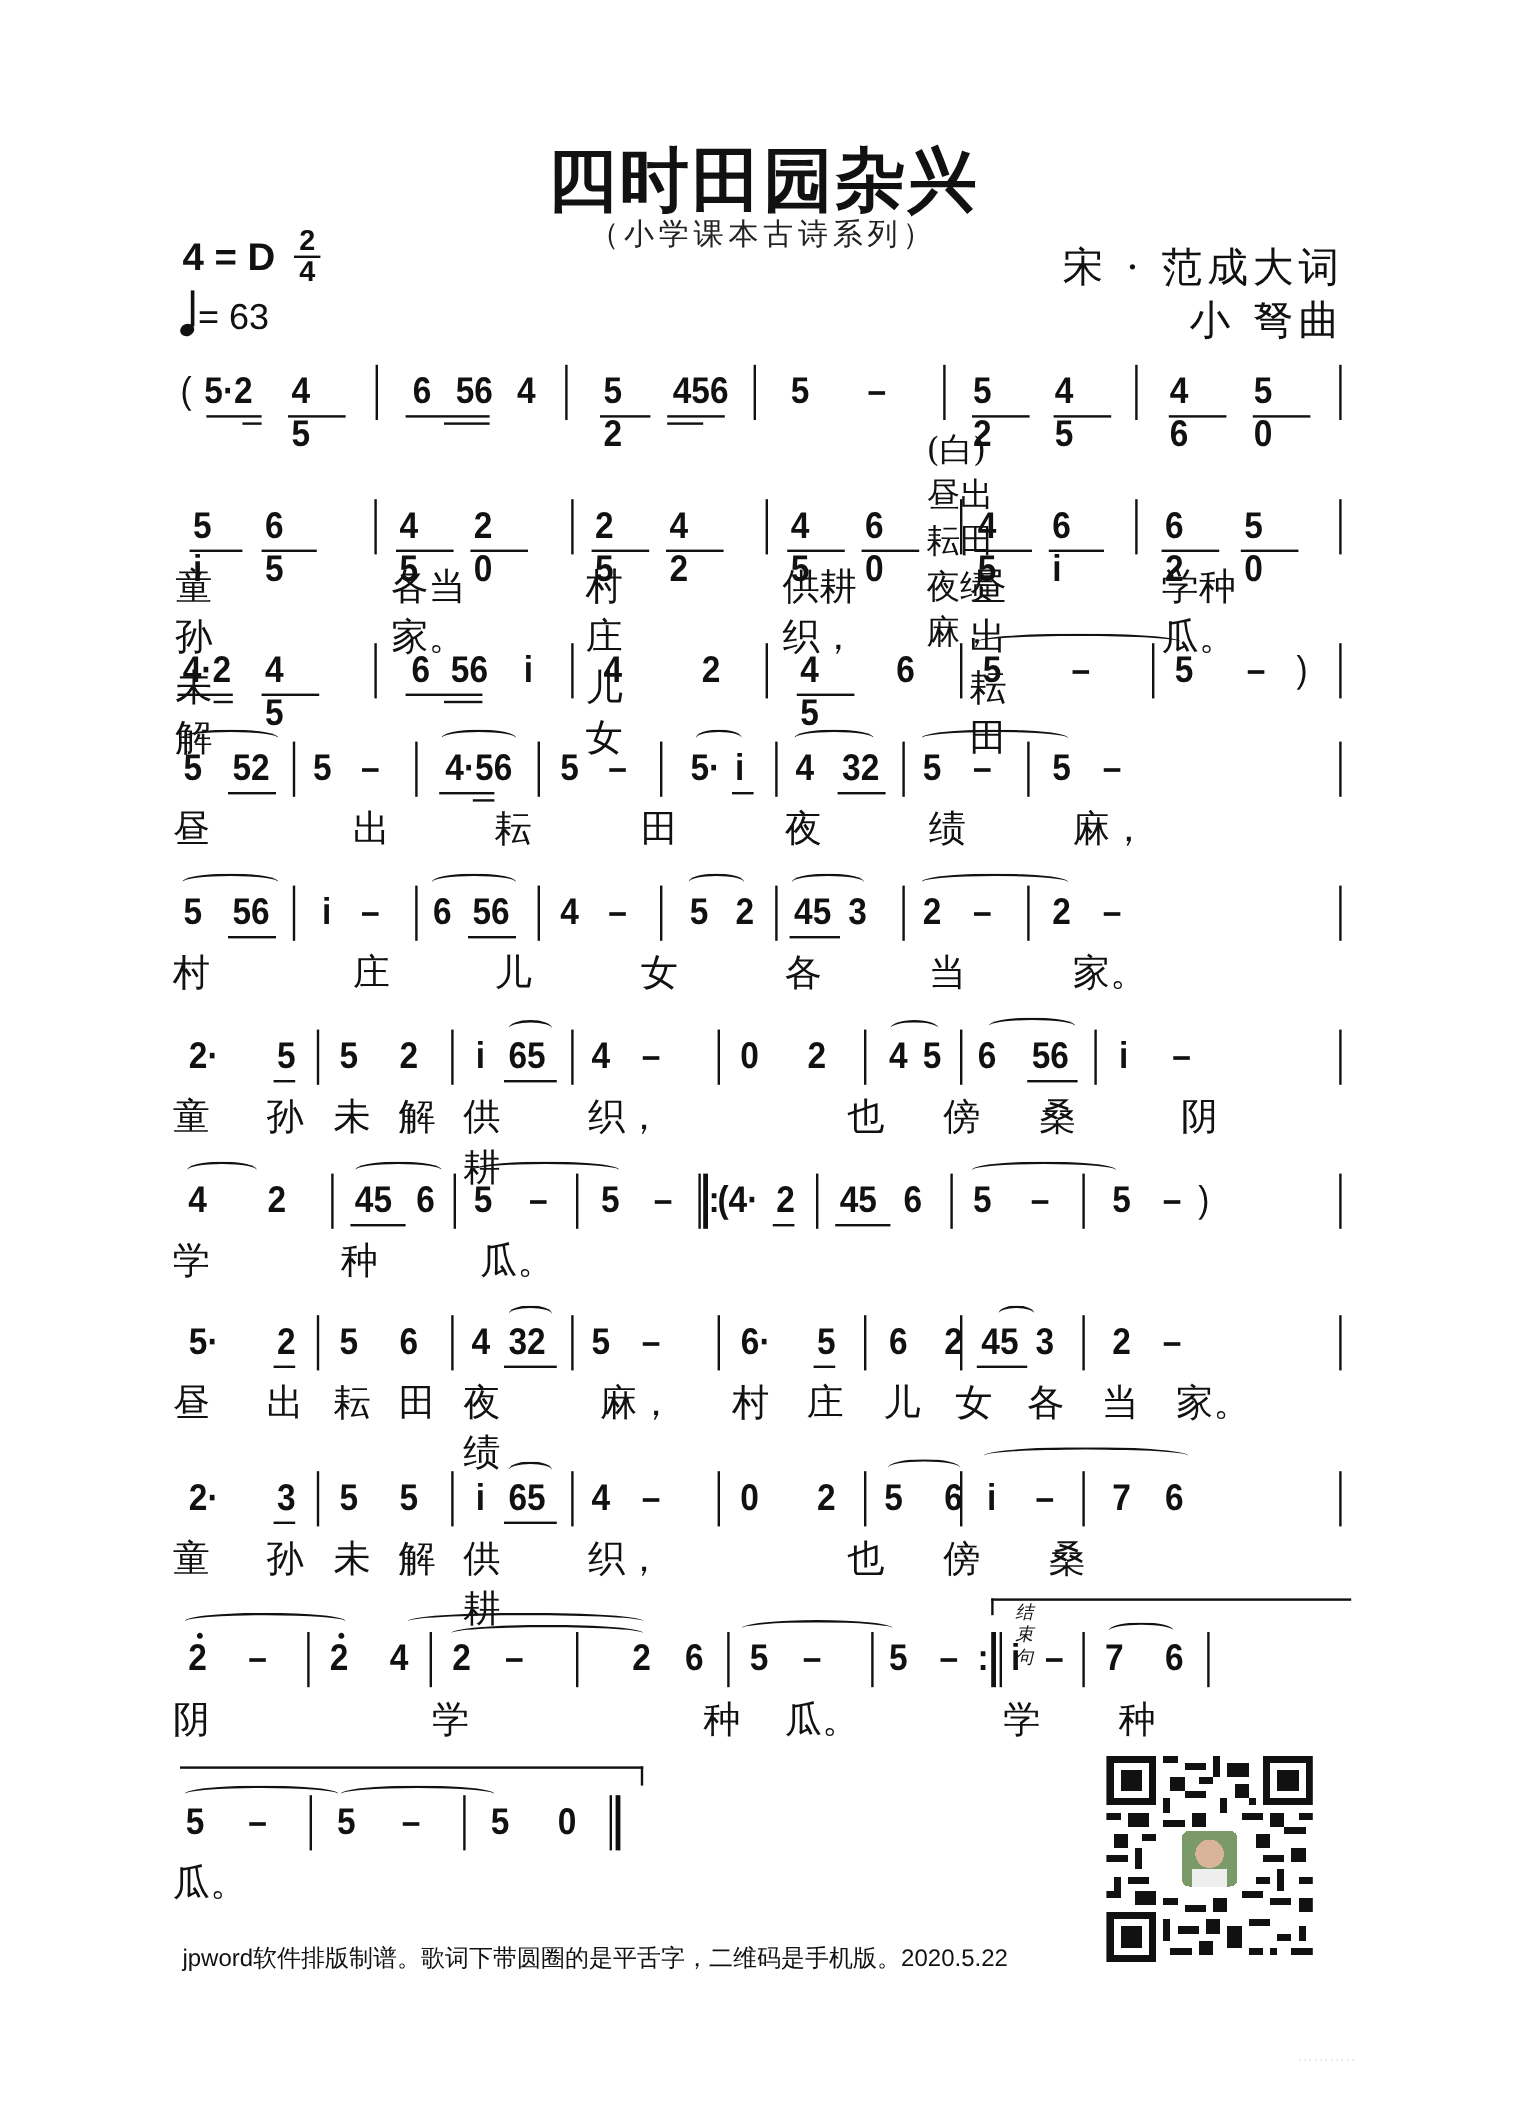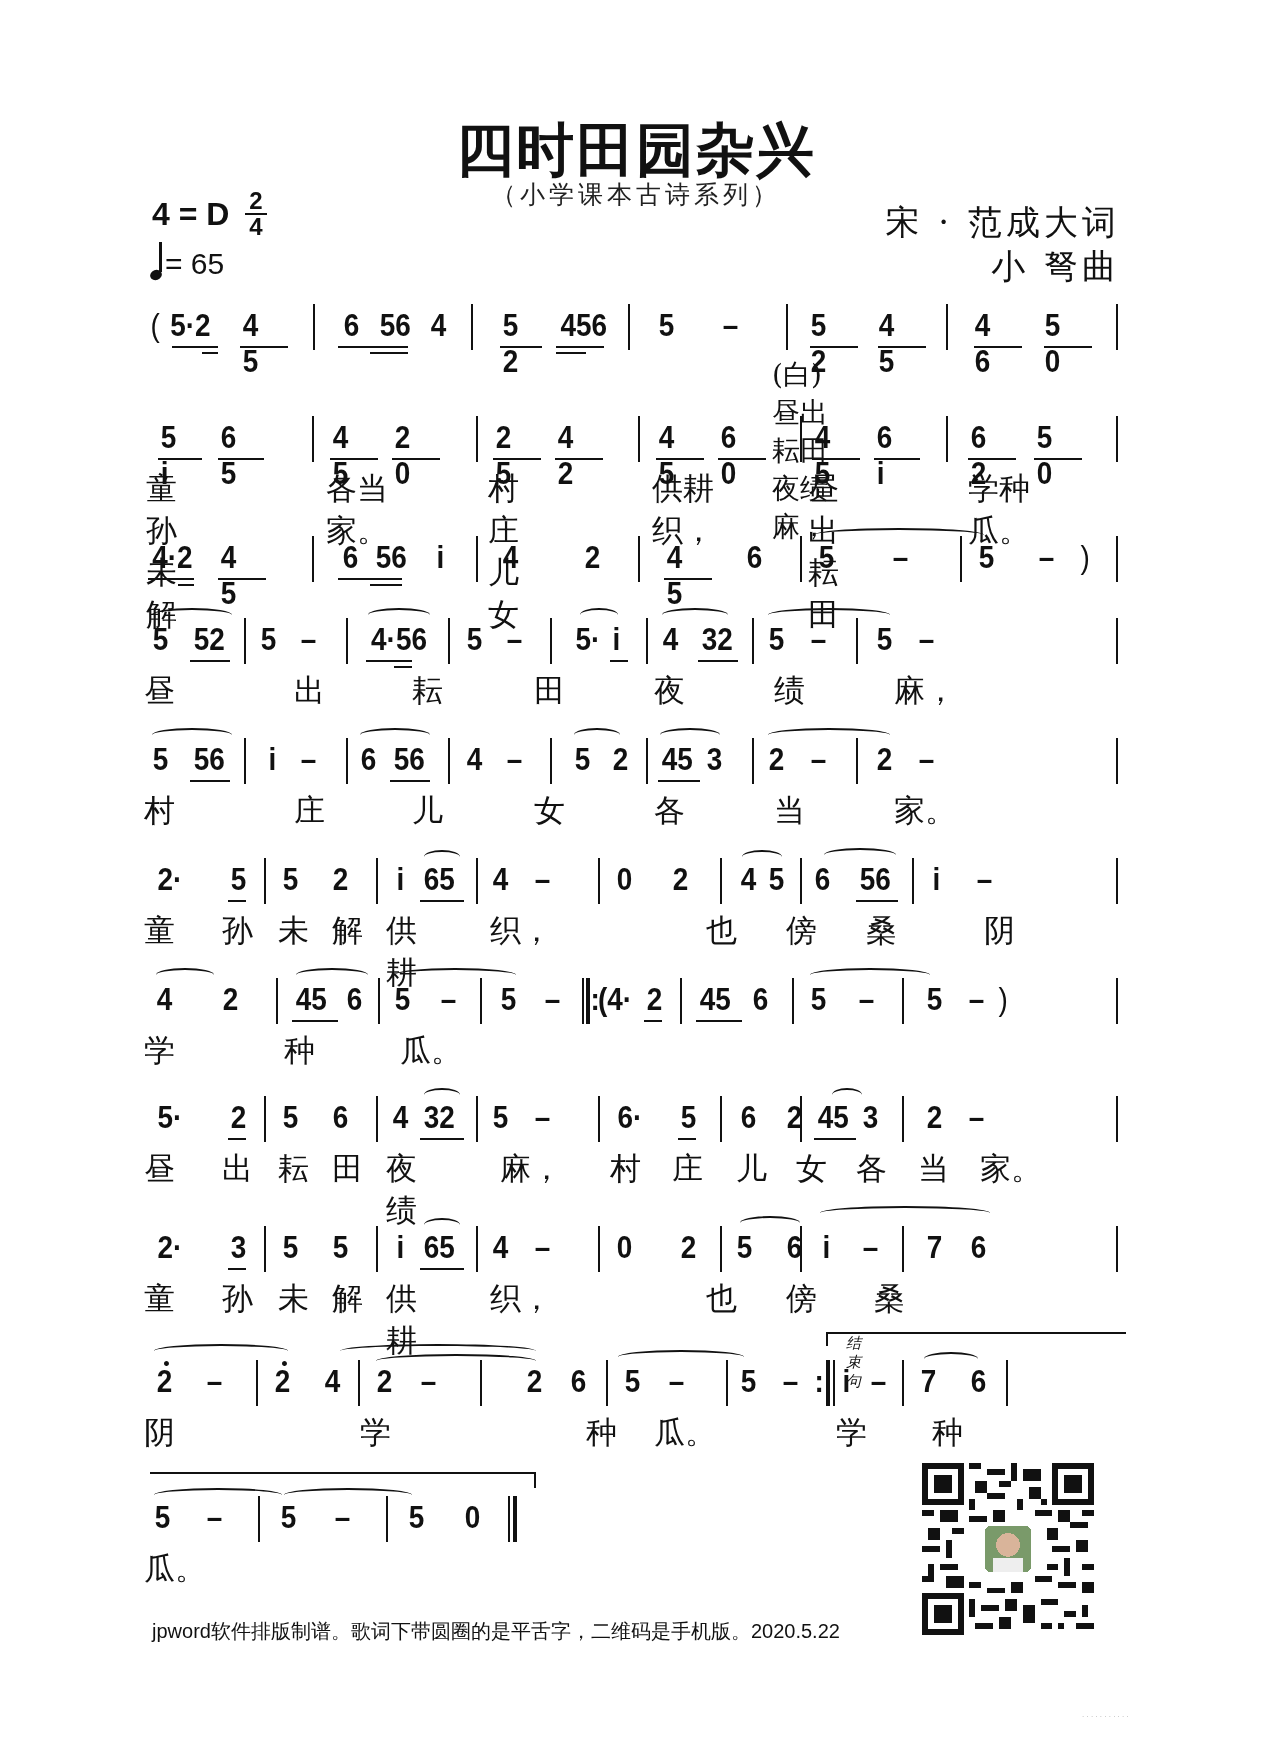--- a/index.html
+++ b/index.html
@@ -31,21 +31,21 @@
 
 <div class="abs title">四时田园杂兴</div>
 <div class="abs subtitle">（小学课本古诗系列）</div>
 <div class="abs key">4 = D</div>
 <div class="abs timesig">
   <div>2</div>
   <div style="height:2px;background:#111;margin:1px 2px;"></div>
   <div>4</div>
 </div>
 <div class="abs tempo">
-  <span class="note-glyph"></span><span class="note-stem"></span><span>= 65</span>
+  <span class="note-glyph"></span><span class="note-stem"></span><span>= 63</span>
 </div>
 <div class="abs lyricist">宋 · 范成大词</div>
 <div class="abs composer">小  弩曲</div>
 
 <div class="row" style="top:308px;">
   <span class="num" style="left:0;font-weight:normal;">(</span>
   <span class="num" style="left:18px;">5·2</span>
   <div class="ul" style="left:22px;top:38px;width:46px;"></div>
   <div class="ul" style="left:52px;top:44px;width:16px;"></div>
   <span class="num" style="left:92px;">4 5</span>

